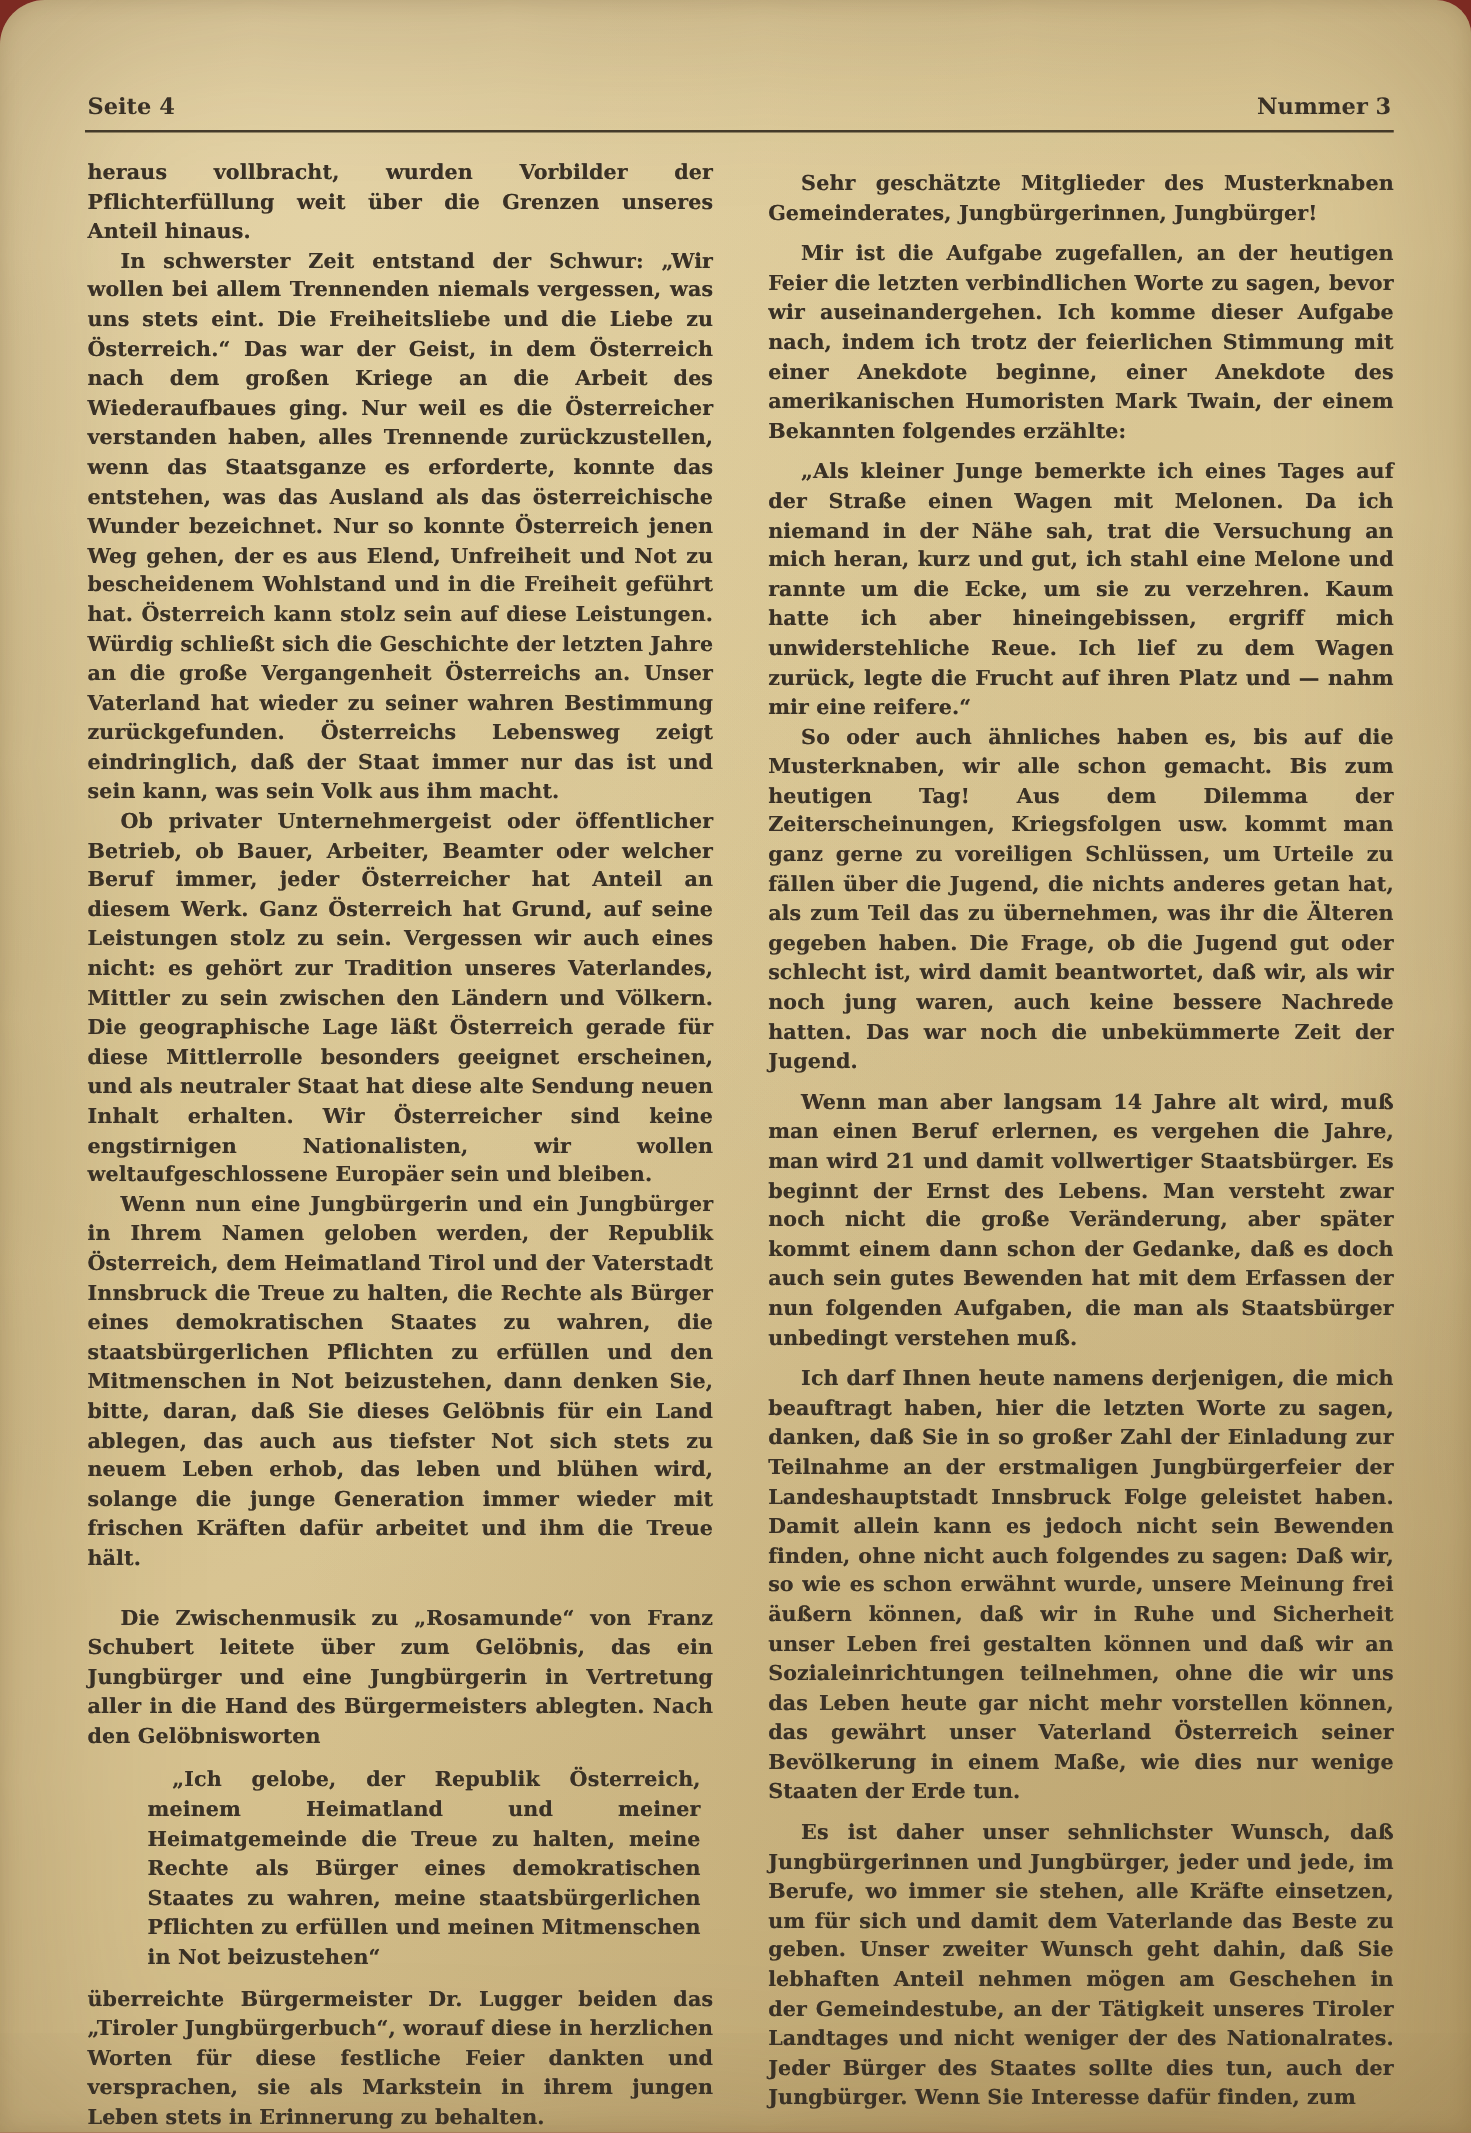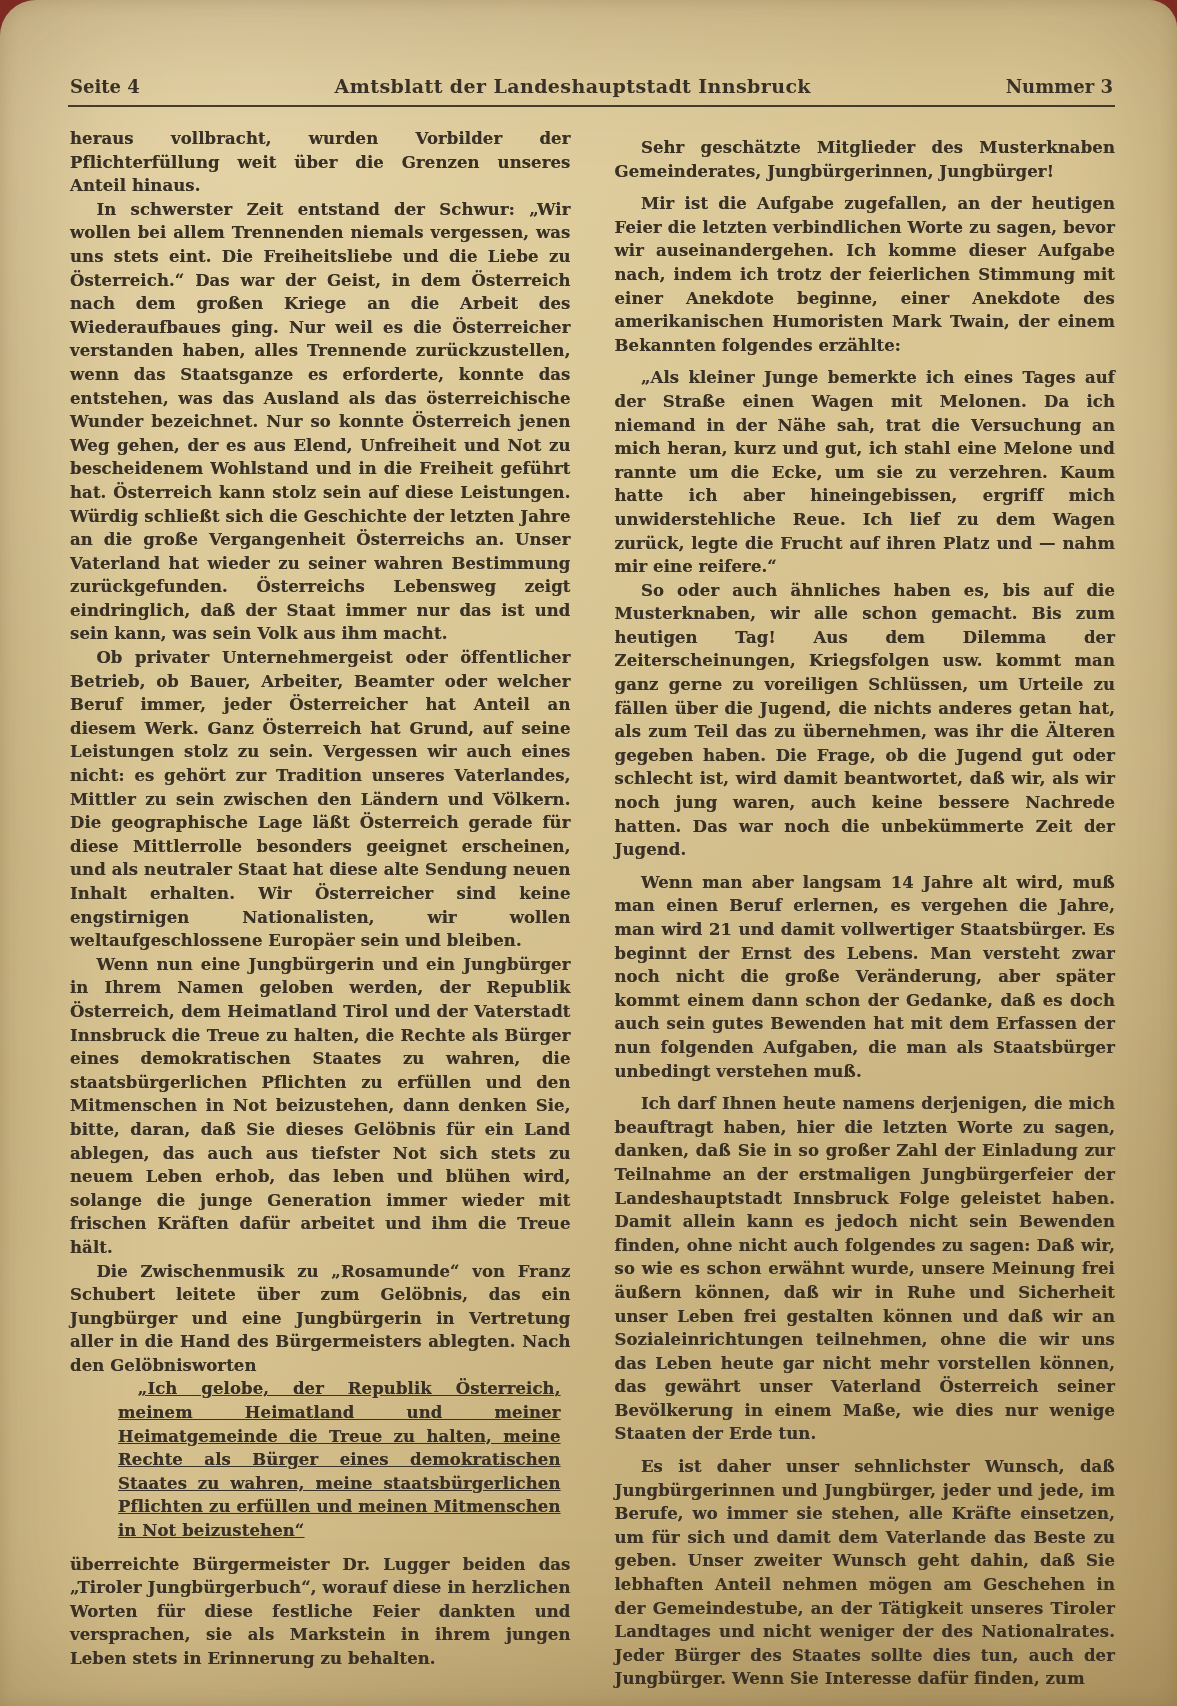--- a/index.html
+++ b/index.html
@@ -44,34 +44,32 @@
     hyphens: auto;
     font-size: 16.5px;
     line-height: 23.6px;
     font-weight: bold;
     letter-spacing: .1px;
     text-shadow: 0 0 .5px rgba(55,44,30,.55);
   }
   .para { text-indent: 1.6em; }
   .para.noindent { text-indent: 0; }
   .para.quote {
-    margin: 0 10px 10px 48px;
+    margin: 12px 10px 10px 48px;
     text-indent: 1.2em;
-    text-decoration: underline;
   }
-  .para.gap-lg { }
+  .para.gap-lg { margin-top: 24px; }
   .para.gap-sm { margin-top: 9px; }
 </style>
 </head>
 <body>
 
 <div class="page">
   <header class="header">
     <span class="h-left">Seite 4</span>
-    <span class="h-center">Amtsblatt der Landeshauptstadt Innsbruck</span>
     <span class="h-right">Nummer 3</span>
   </header>
   <div class="rule"></div>
   <main class="columns">
     <section class="col">
         <p class="para noindent">heraus vollbracht, wurden Vorbilder der Pflichterfüllung weit über die Grenzen unseres Anteil hinaus.</p>
         <p class="para">In schwerster Zeit entstand der Schwur: „Wir wollen bei allem Trennenden niemals vergessen, was uns stets eint. Die Freiheitsliebe und die Liebe zu Österreich.“ Das war der Geist, in dem Österreich nach dem großen Kriege an die Arbeit des Wiederaufbaues ging. Nur weil es die Österreicher verstanden haben, alles Trennende zurückzustellen, wenn das Staatsganze es erforderte, konnte das entstehen, was das Ausland als das österreichische Wunder bezeichnet. Nur so konnte Österreich jenen Weg gehen, der es aus Elend, Unfreiheit und Not zu bescheidenem Wohlstand und in die Freiheit geführt hat. Österreich kann stolz sein auf diese Leistungen. Würdig schließt sich die Geschichte der letzten Jahre an die große Vergangenheit Österreichs an. Unser Vaterland hat wieder zu seiner wahren Bestimmung zurückgefunden. Österreichs Lebensweg zeigt eindringlich, daß der Staat immer nur das ist und sein kann, was sein Volk aus ihm macht.</p>
         <p class="para">Ob privater Unternehmergeist oder öffentlicher Betrieb, ob Bauer, Arbeiter, Beamter oder welcher Beruf immer, jeder Österreicher hat Anteil an diesem Werk. Ganz Österreich hat Grund, auf seine Leistungen stolz zu sein. Vergessen wir auch eines nicht: es gehört zur Tradition unseres Vaterlandes, Mittler zu sein zwischen den Ländern und Völkern. Die geographische Lage läßt Österreich gerade für diese Mittlerrolle besonders geeignet erscheinen, und als neutraler Staat hat diese alte Sendung neuen Inhalt erhalten. Wir Österreicher sind keine engstirnigen Nationalisten, wir wollen weltaufgeschlossene Europäer sein und bleiben.</p>
         <p class="para">Wenn nun eine Jungbürgerin und ein Jungbürger in Ihrem Namen geloben werden, der Republik Österreich, dem Heimatland Tirol und der Vaterstadt Innsbruck die Treue zu halten, die Rechte als Bürger eines demokratischen Staates zu wahren, die staatsbürgerlichen Pflichten zu erfüllen und den Mitmenschen in Not beizustehen, dann denken Sie, bitte, daran, daß Sie dieses Gelöbnis für ein Land ablegen, das auch aus tiefster Not sich stets zu neuem Leben erhob, das leben und blühen wird, solange die junge Generation immer wieder mit frischen Kräften dafür arbeitet und ihm die Treue hält.</p>
         <p class="para gap-lg">Die Zwischenmusik zu „Rosamunde“ von Franz Schubert leitete über zum Gelöbnis, das ein Jungbürger und eine Jungbürgerin in Vertretung aller in die Hand des Bürgermeisters ablegten. Nach den Gelöbnisworten</p>

